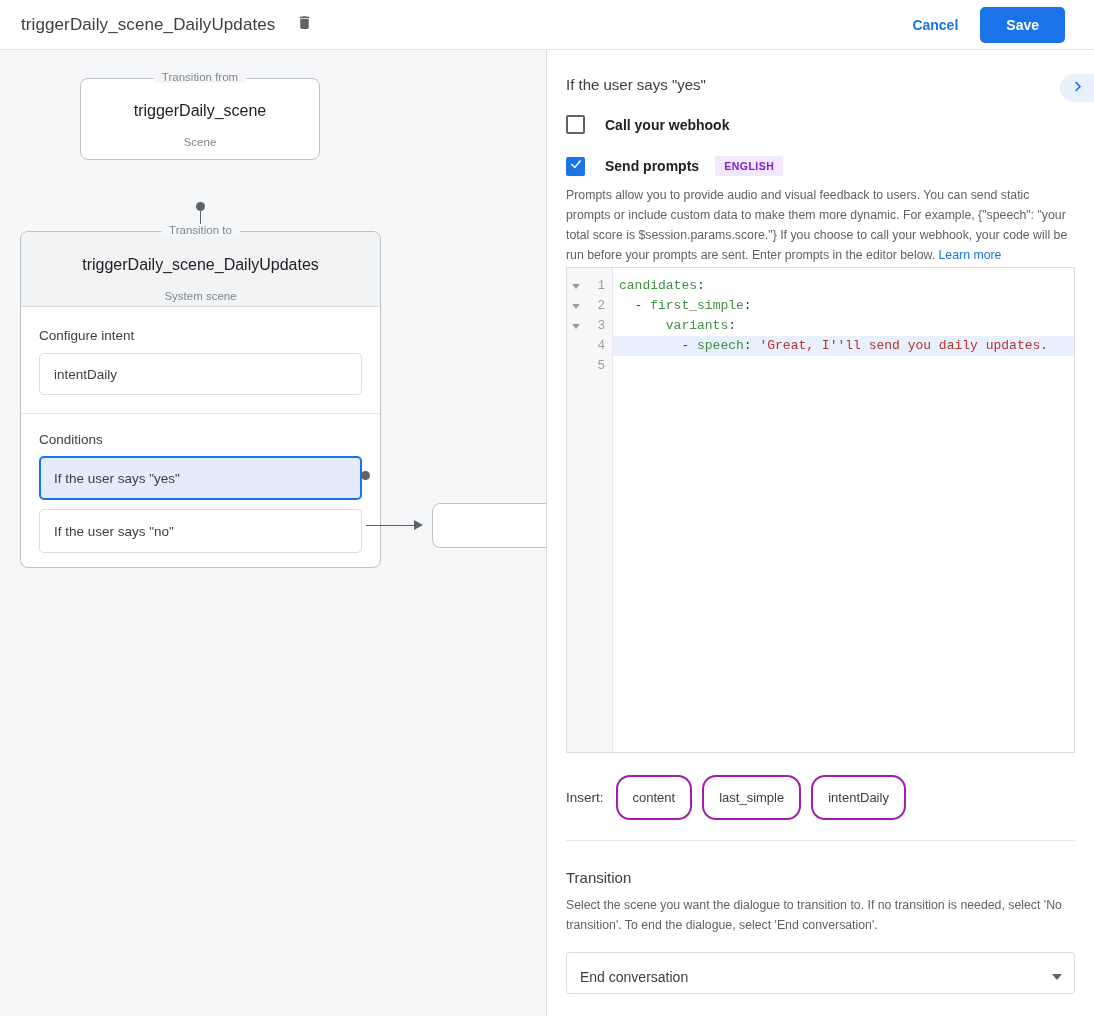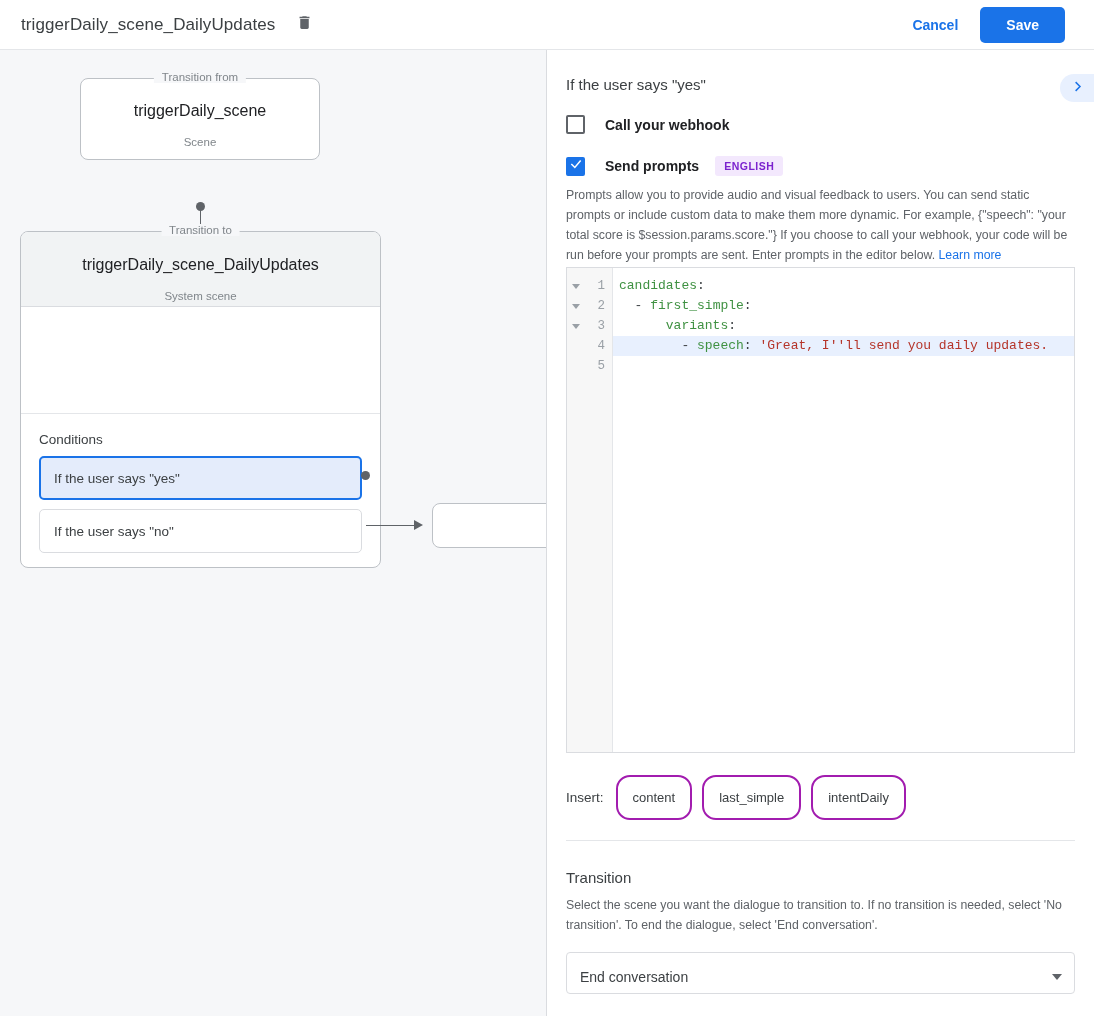--- a/index.html
+++ b/index.html
@@ -248,20 +248,24 @@
     <div class="arrow-v"></div>
     <div class="arrowhead-down"></div>
 
     <div class="node" id="node-to">
       <div id="node-to-head">
         <div class="node-legend">Transition to</div>
         <div class="node-title">triggerDaily_scene_DailyUpdates</div>
         <div class="node-sub">System scene</div>
       </div>
 
+      <div class="node-section" style="top:96px;">
+        <div class="section-label">Configure intent</div>
+        <div class="field-box">intentDaily</div>
+      </div>
 
       <div class="section-sep" style="top:181px;"></div>
 
       <div class="node-section" style="top:200px;">
         <div class="section-label">Conditions</div>
         <div class="cond-row selected">If the user says "yes"</div>
         <div class="cond-row">If the user says "no"</div>
       </div>
     </div>
 

